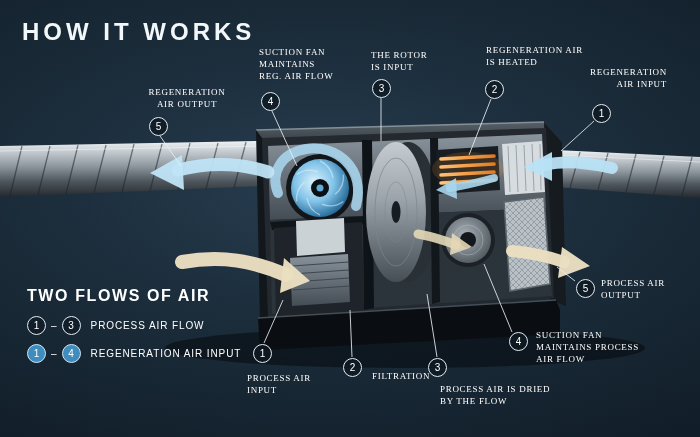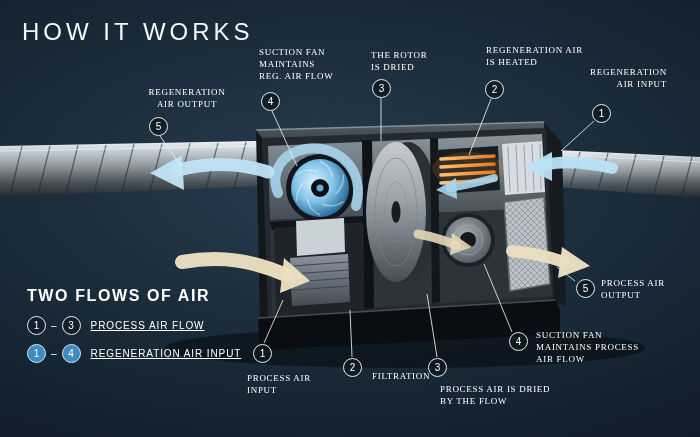--- a/index.html
+++ b/index.html
@@ -7,21 +7,21 @@
   body { font-family:"Liberation Sans", sans-serif; }
 
   .stage {
     position:relative; width:700px; height:437px; overflow:hidden;
     background: radial-gradient(ellipse 95% 75% at 46% 42%, #273d50 0%, #1b2c3a 45%, #101c27 100%);
   }
   .illustration { position:absolute; left:0; top:0; width:700px; height:437px; display:block; }
 
   .page-title {
     position:absolute; left:22px; top:18px;
-    color:#f2f7fa; font-size:24px; font-weight:400; letter-spacing:4px;
+    color:#f2f7fa; font-size:24px; font-weight:700; letter-spacing:4px;
     white-space:pre-line;
   }
 
   .callout-label {
     position:absolute; color:#ffffff; font-size:9px; letter-spacing:.7px;
     line-height:1.32; white-space:pre-line;font-family:Liberation Serif, serif;
   }
   .align-center { text-align:center; }
   .align-right  { text-align:right; }
 
@@ -38,21 +38,21 @@
   }
   .legend-row { position:absolute; left:27px; display:flex; align-items:center; }
   .badge-l {
     width:19px; height:19px; border-radius:50%; flex:0 0 auto;
     color:#ffffff; font-size:10px; line-height:1;
     display:flex; align-items:center; justify-content:center;
   }
   .badge-process { border:1.5px solid #e6edf2; background:rgba(13,24,33,.55); }
   .badge-regen   { border:1.5px solid #cfe9f8; background:#3f8cbe; }
   .legend-dash { color:#ffffff; font-size:10px; margin:0 5px; }
-  .legend-label { color:#ffffff; font-size:10px; letter-spacing:.9px; margin-left:10px;text-decoration:underline; }
+  .legend-label { color:#ffffff; font-size:10px; letter-spacing:.9px; margin-left:10px; }
 </style>
 </head>
 <body>
 
 <div class="stage">
 
   <svg class="illustration" viewBox="0 0 700 437">
     <defs>
       <linearGradient id="gDuct" x1="0" y1="0" x2="0" y2="1">
         <stop offset="0" stop-color="#f0f3f5"></stop>
@@ -253,21 +253,21 @@
   <div class="callout-label align-center" style="left:130px; top:87px; width:114px">REGENERATION
 AIR OUTPUT</div>
   <div class="badge" style="left:149px; top:117px">5</div>
 
   <div class="callout-label" style="left:259px; top:47px">SUCTION FAN
 MAINTAINS
 REG. AIR FLOW</div>
   <div class="badge" style="left:261px; top:92px">4</div>
 
   <div class="callout-label" style="left:371px; top:50px">THE ROTOR
-IS DRIED</div>
+IS INPUT</div>
   <div class="badge" style="left:372px; top:79px">3</div>
 
   <div class="callout-label" style="left:486px; top:45px">REGENERATION AIR
 IS HEATED</div>
   <div class="badge" style="left:485px; top:80px">2</div>
 
   <div class="callout-label align-right" style="right:33px; top:67px; width:110px">REGENERATION
 AIR INPUT</div>
   <div class="badge" style="left:592px; top:104px">1</div>
 

